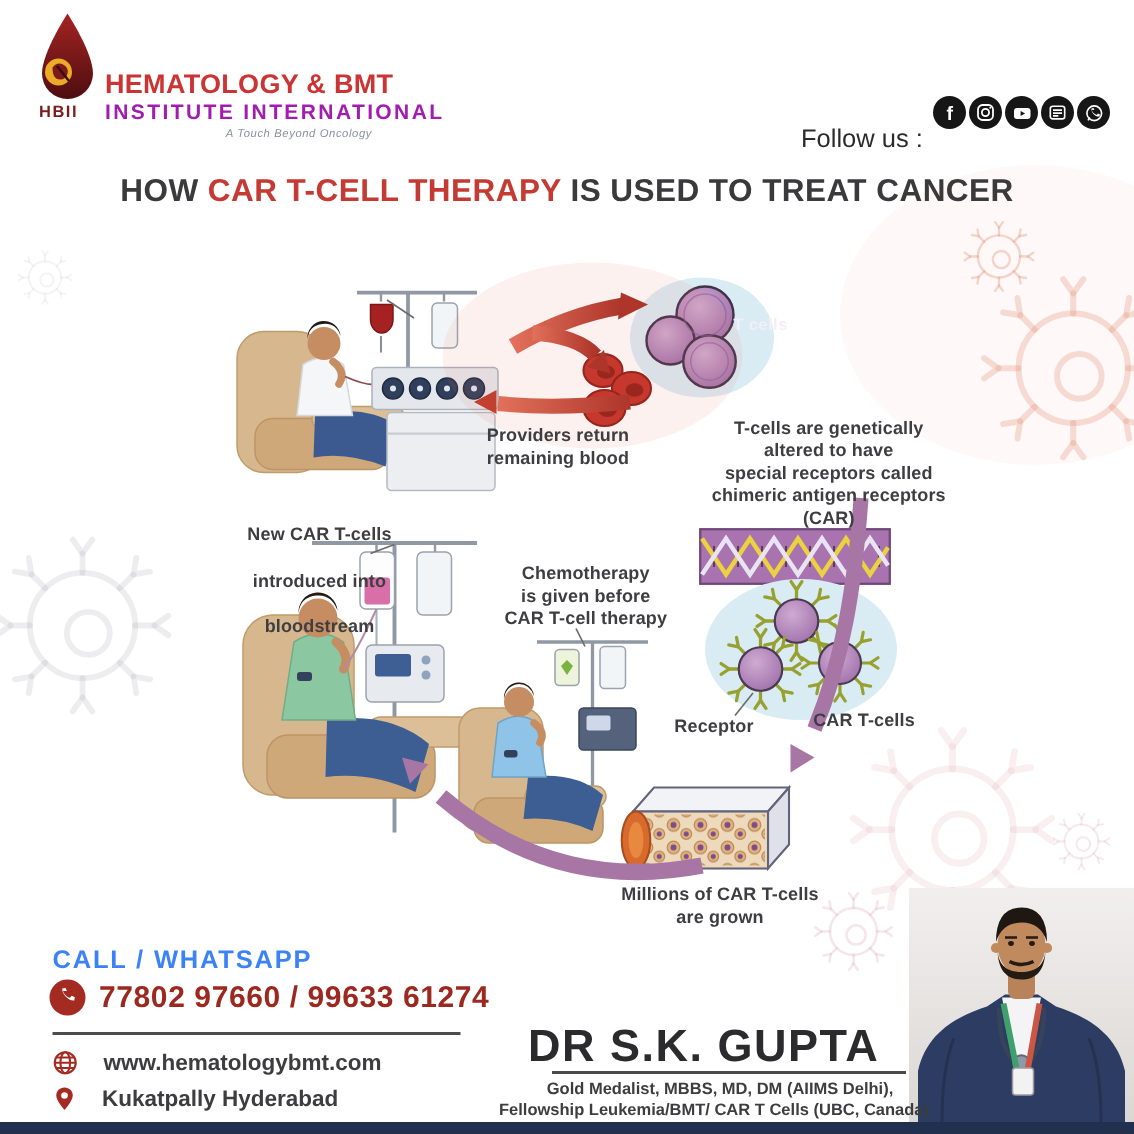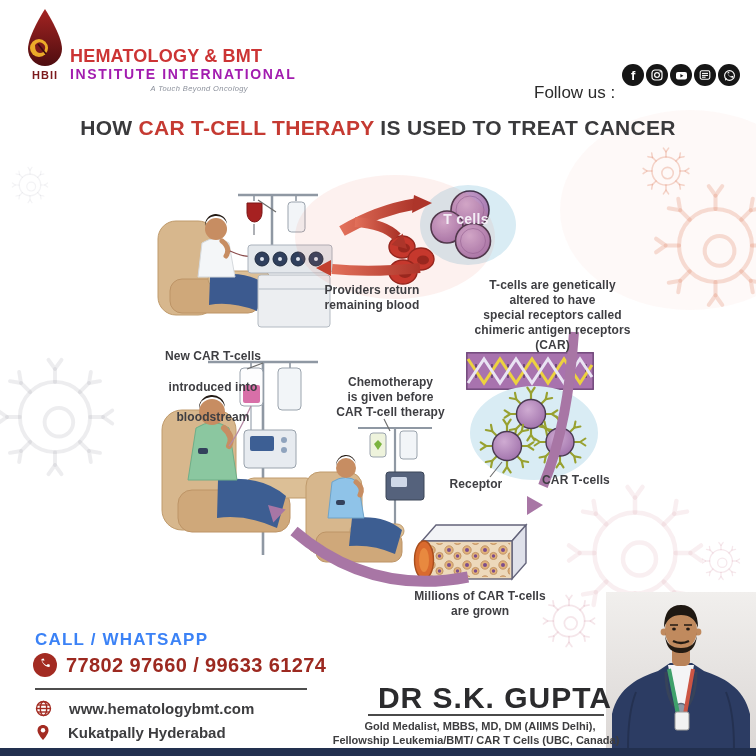--- a/index.html
+++ b/index.html
@@ -2,55 +2,55 @@
 <html><head>
 <meta charset="utf-8">
 <style>
   html,body{margin:0;padding:0;background:#fff;}
   .poster{position:relative;width:756px;height:756px;background:#ffffff;overflow:hidden;
           font-family:"Liberation Sans",sans-serif;-webkit-font-smoothing:antialiased;}
   .abs{position:absolute;}
   svg{display:block;}
   
   .logo-drop{position:absolute;left:26px;top:8px;z-index:2;}
-  .logo-hbii{position:absolute;left:32px;top:69px;width:38px;text-align:left;
+  .logo-hbii{position:absolute;left:14px;top:69px;width:38px;text-align:right;
              font-size:11px;font-weight:800;color:#7c1a1c;letter-spacing:1px;z-index:2;}
   .brand-line1{position:absolute;left:70px;top:46px;font-size:18px;font-weight:800;
                color:#cc3434;letter-spacing:.2px;}
   .brand-line2{position:absolute;left:70px;top:66px;font-size:14px;font-weight:600;
                color:#a21caf;letter-spacing:1.6px;}
   .brand-tagline{position:absolute;left:70px;top:84px;width:178px;text-align:right;
                  font-size:7.5px;font-style:italic;color:#8a8f9a;letter-spacing:.4px;}
   .follow{position:absolute;left:534px;top:47px;display:flex;align-items:center;gap:7px;}
   .follow-label{font-size:17px;font-weight:500;color:#2b2b2b;margin-top:36px;}
   .sicons{display:flex;gap:2px;}
   .sicon{width:22px;height:22px;border-radius:50%;background:#161616;display:flex;
          align-items:center;justify-content:center;color:#fff;font-weight:800;font-size:13px;}
   
   .main-title{position:absolute;left:0;top:116px;width:756px;text-align:center;
               font-size:21px;font-weight:800;color:#3a3a3c;letter-spacing:.3px;z-index:6;}
   .main-title .hl{color:#c53a32;}
   
   .d-label{position:absolute;font-weight:700;font-size:12px;line-height:1.27;color:#3e3e42;
            text-align:center;white-space:pre-line;z-index:6;letter-spacing:.1px;}
-  .badge{position:absolute;z-index:6;color:#f4eef6;font-size:14px;font-weight:700;
-         text-align:center;letter-spacing:.3px;}
+  .badge{position:absolute;z-index:6;color:#f4eef6;font-size:11px;font-weight:700;
+         text-align:center;letter-spacing:.3px;margin-left:41px;}
   .z2{z-index:2;} .z3{z-index:3;} .z5{z-index:5;pointer-events:none;} .z0{z-index:0;}
   
   .call-heading{position:absolute;left:35px;top:630px;font-size:17px;font-weight:700;
                 color:#3b82f6;letter-spacing:1.2px;z-index:6;}
   .phone-row{position:absolute;left:33px;top:653px;display:flex;align-items:center;gap:9px;z-index:6;}
   .phone-badge{width:24px;height:24px;border-radius:50%;background:#a32b22;display:flex;
                align-items:center;justify-content:center;}
   .phone-num{font-size:20px;font-weight:800;color:#9c2920;letter-spacing:.4px;}
   .contact-divider{position:absolute;left:35px;top:688px;width:272px;height:2px;background:#4d4d4d;z-index:6;}
   .info-row{position:absolute;display:flex;align-items:center;gap:17px;z-index:6;
             font-size:15px;font-weight:700;color:#3d3d3f;}
   
-  .doc-name{position:absolute;left:352px;top:681px;width:260px;text-align:right;
+  .doc-name{position:absolute;left:352px;top:681px;width:260px;text-align:left;
             font-size:30px;font-weight:900;color:#2b2b2d;letter-spacing:1px;z-index:6;}
   .doc-underline{position:absolute;left:368px;top:714px;width:236px;height:2px;background:#4a4a4a;z-index:6;}
   .doc-cred1{position:absolute;left:322px;top:720px;width:316px;text-align:center;
              font-size:11px;font-weight:700;color:#3d3d3f;z-index:6;}
   .doc-cred2{position:absolute;left:314px;top:734px;width:324px;text-align:center;
              font-size:11px;font-weight:700;color:#3d3d3f;z-index:6;}
   .bottom-bar{position:absolute;left:0;top:748px;width:756px;height:8px;background:#22304f;z-index:7;}
 </style>
 </head>
 <body>

